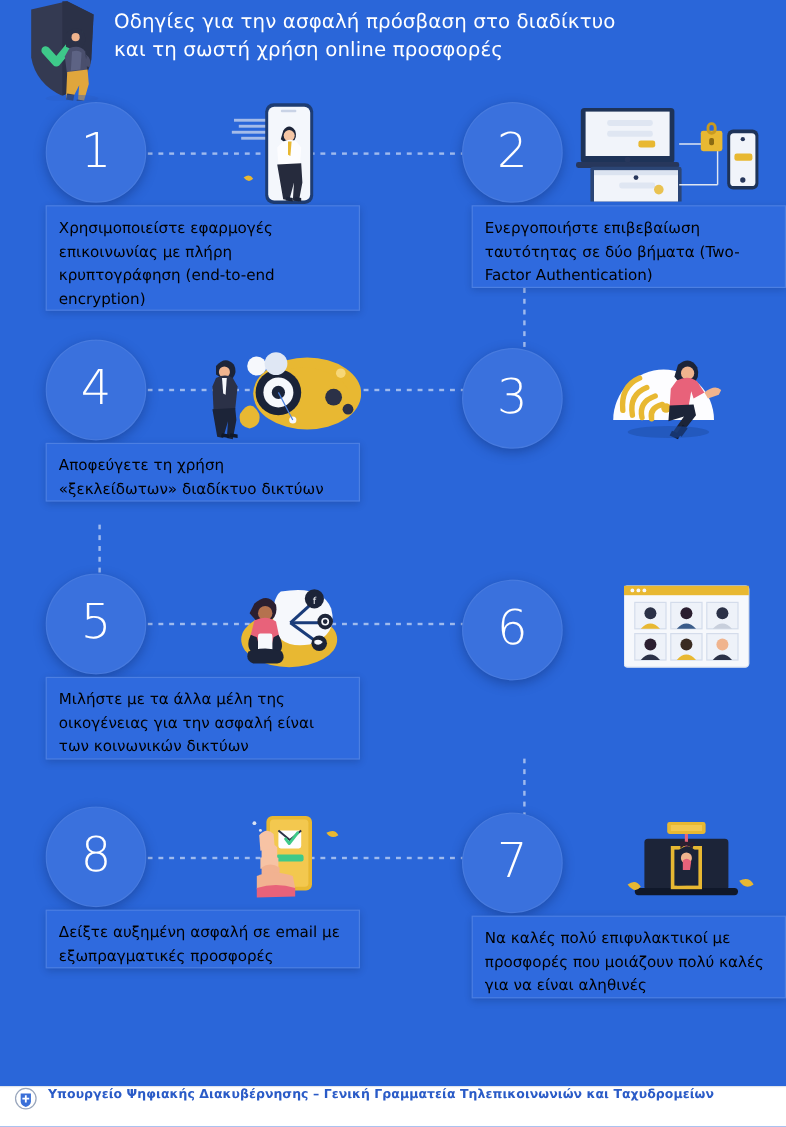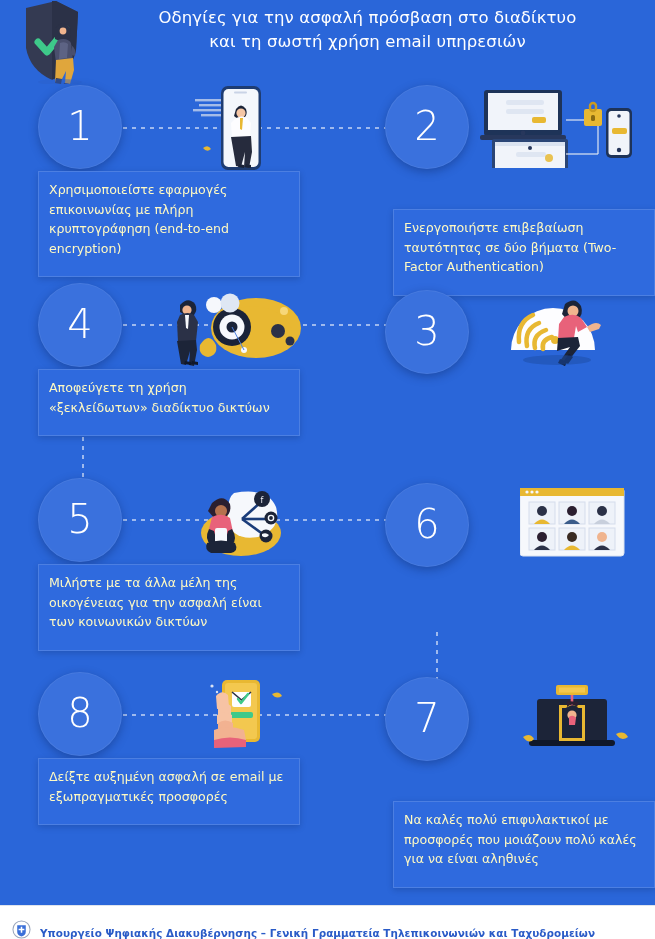--- a/index.html
+++ b/index.html
@@ -9,21 +9,21 @@
     font-family: "DejaVu Sans", "Liberation Sans", sans-serif;
     overflow: hidden;
   }
   .page { position: relative; width: 655px; height: 939px; background: #2a66d9; }
 
   
   .header { position: absolute; left: 0; top: 0; width: 655px; height: 80px; }
   .shield-wrap { position: absolute; left: 8px; top: -2px; width: 84px; height: 86px; }
   .header-title {
     position: absolute; left: 95px; top: 6px; width: 545px;
-    text-align: center; color: #ffffff;
+    color: #ffffff;
     font-size: 16.5px; line-height: 24px; font-weight: 400;
     letter-spacing: .1px;
   }
 
   
   .dots-h {
     position: absolute; height: 2px;
     background-image: linear-gradient(to right, rgba(255,255,255,.55) 0 4px, rgba(255,255,255,0) 4px 9px);
     background-size: 9px 2px; background-repeat: repeat-x;
   }
@@ -43,32 +43,32 @@
     display: flex; align-items: center; justify-content: center;
   }
   .circle span {
     color: #ffffff; font-size: 40px; font-weight: 300; line-height: 1;
     transform: translateY(-1px);
   }
   .panel {
     position: absolute; left: 0; top: 86px; width: 262px;
     background: #2f6ade;
     border: 1px solid rgba(255,255,255,.14);
-    padding: 8px 10px 18px 10px;
-    color: #fef9c3; font-size: 12.6px; line-height: 19.5px;
+    padding: 8px 10px 0 10px;
+    color: #000000; font-size: 12.6px; line-height: 19.5px;
     box-shadow: 0 2px 6px rgba(8,26,70,.22);
   }
-  .card.right .panel { left: 38px; width: 262px; margin-top: 38px; }
+  .card.right .panel { left: 38px; width: 262px; }
   .card.right .circle { left: 30px; }
   .art { position: absolute; }
 
   
   .footer {
     position: absolute; left: 0; bottom: 0; width: 655px; height: 34px;
-    background: #ffffff; display: flex; align-items: flex-end; padding-left: 12px;
+    background: #ffffff; display: flex; align-items: flex-start; padding-left: 12px;
     border-top: 1px solid #dfe4ec;
     margin-top: 34px;
   }
   .footer-logo { width: 19px; height: 19px; margin-right: 9px; flex: 0 0 auto; }
   .footer-text {
     color: #2a5bc7; font-size: 10.4px; font-weight: bold; letter-spacing: .05px;
     white-space: nowrap;
   }
 </style>
 </head>
@@ -90,21 +90,21 @@
           <path d="M56 85 l6 1 -1 4 -6 -1 z" fill="#343a52"></path>
           <path d="M48 80 l6 1 -1 5 -6 -1 z" fill="#343a52"></path>
           <path d="M63 47 q6 4 4 11 l-4 -1 1 -8 z" fill="#4a4f6d"></path>
           <circle cx="55" cy="33" r="3.4" fill="#f0b48e"></circle>
         </g>
         <ellipse cx="52" cy="84" rx="22" ry="3" fill="#2a60c9" opacity=".45"></ellipse>
       </svg>
     </div>
     <div class="header-title">
       <div>Οδηγίες για την ασφαλή πρόσβαση στο διαδίκτυο</div>
-      <div>και τη σωστή χρήση email υπηρεσιών</div>
+      <div>και τη σωστή χρήση online προσφορές</div>
     </div>
   </div>
 
   <div class="dots-h" style="left:123px; top:127px; width:282px;"></div>
   <div class="dots-v" style="left:436px; top:240px; height:72px;"></div>
   <div class="dots-h" style="left:123px; top:324px; width:282px;"></div>
   <div class="dots-v" style="left:82px;  top:437px; height:72px;"></div>
   <div class="dots-h" style="left:123px; top:519px; width:282px;"></div>
   <div class="dots-v" style="left:436px; top:632px; height:72px;"></div>
   <div class="dots-h" style="left:123px; top:714px; width:282px;"></div>

